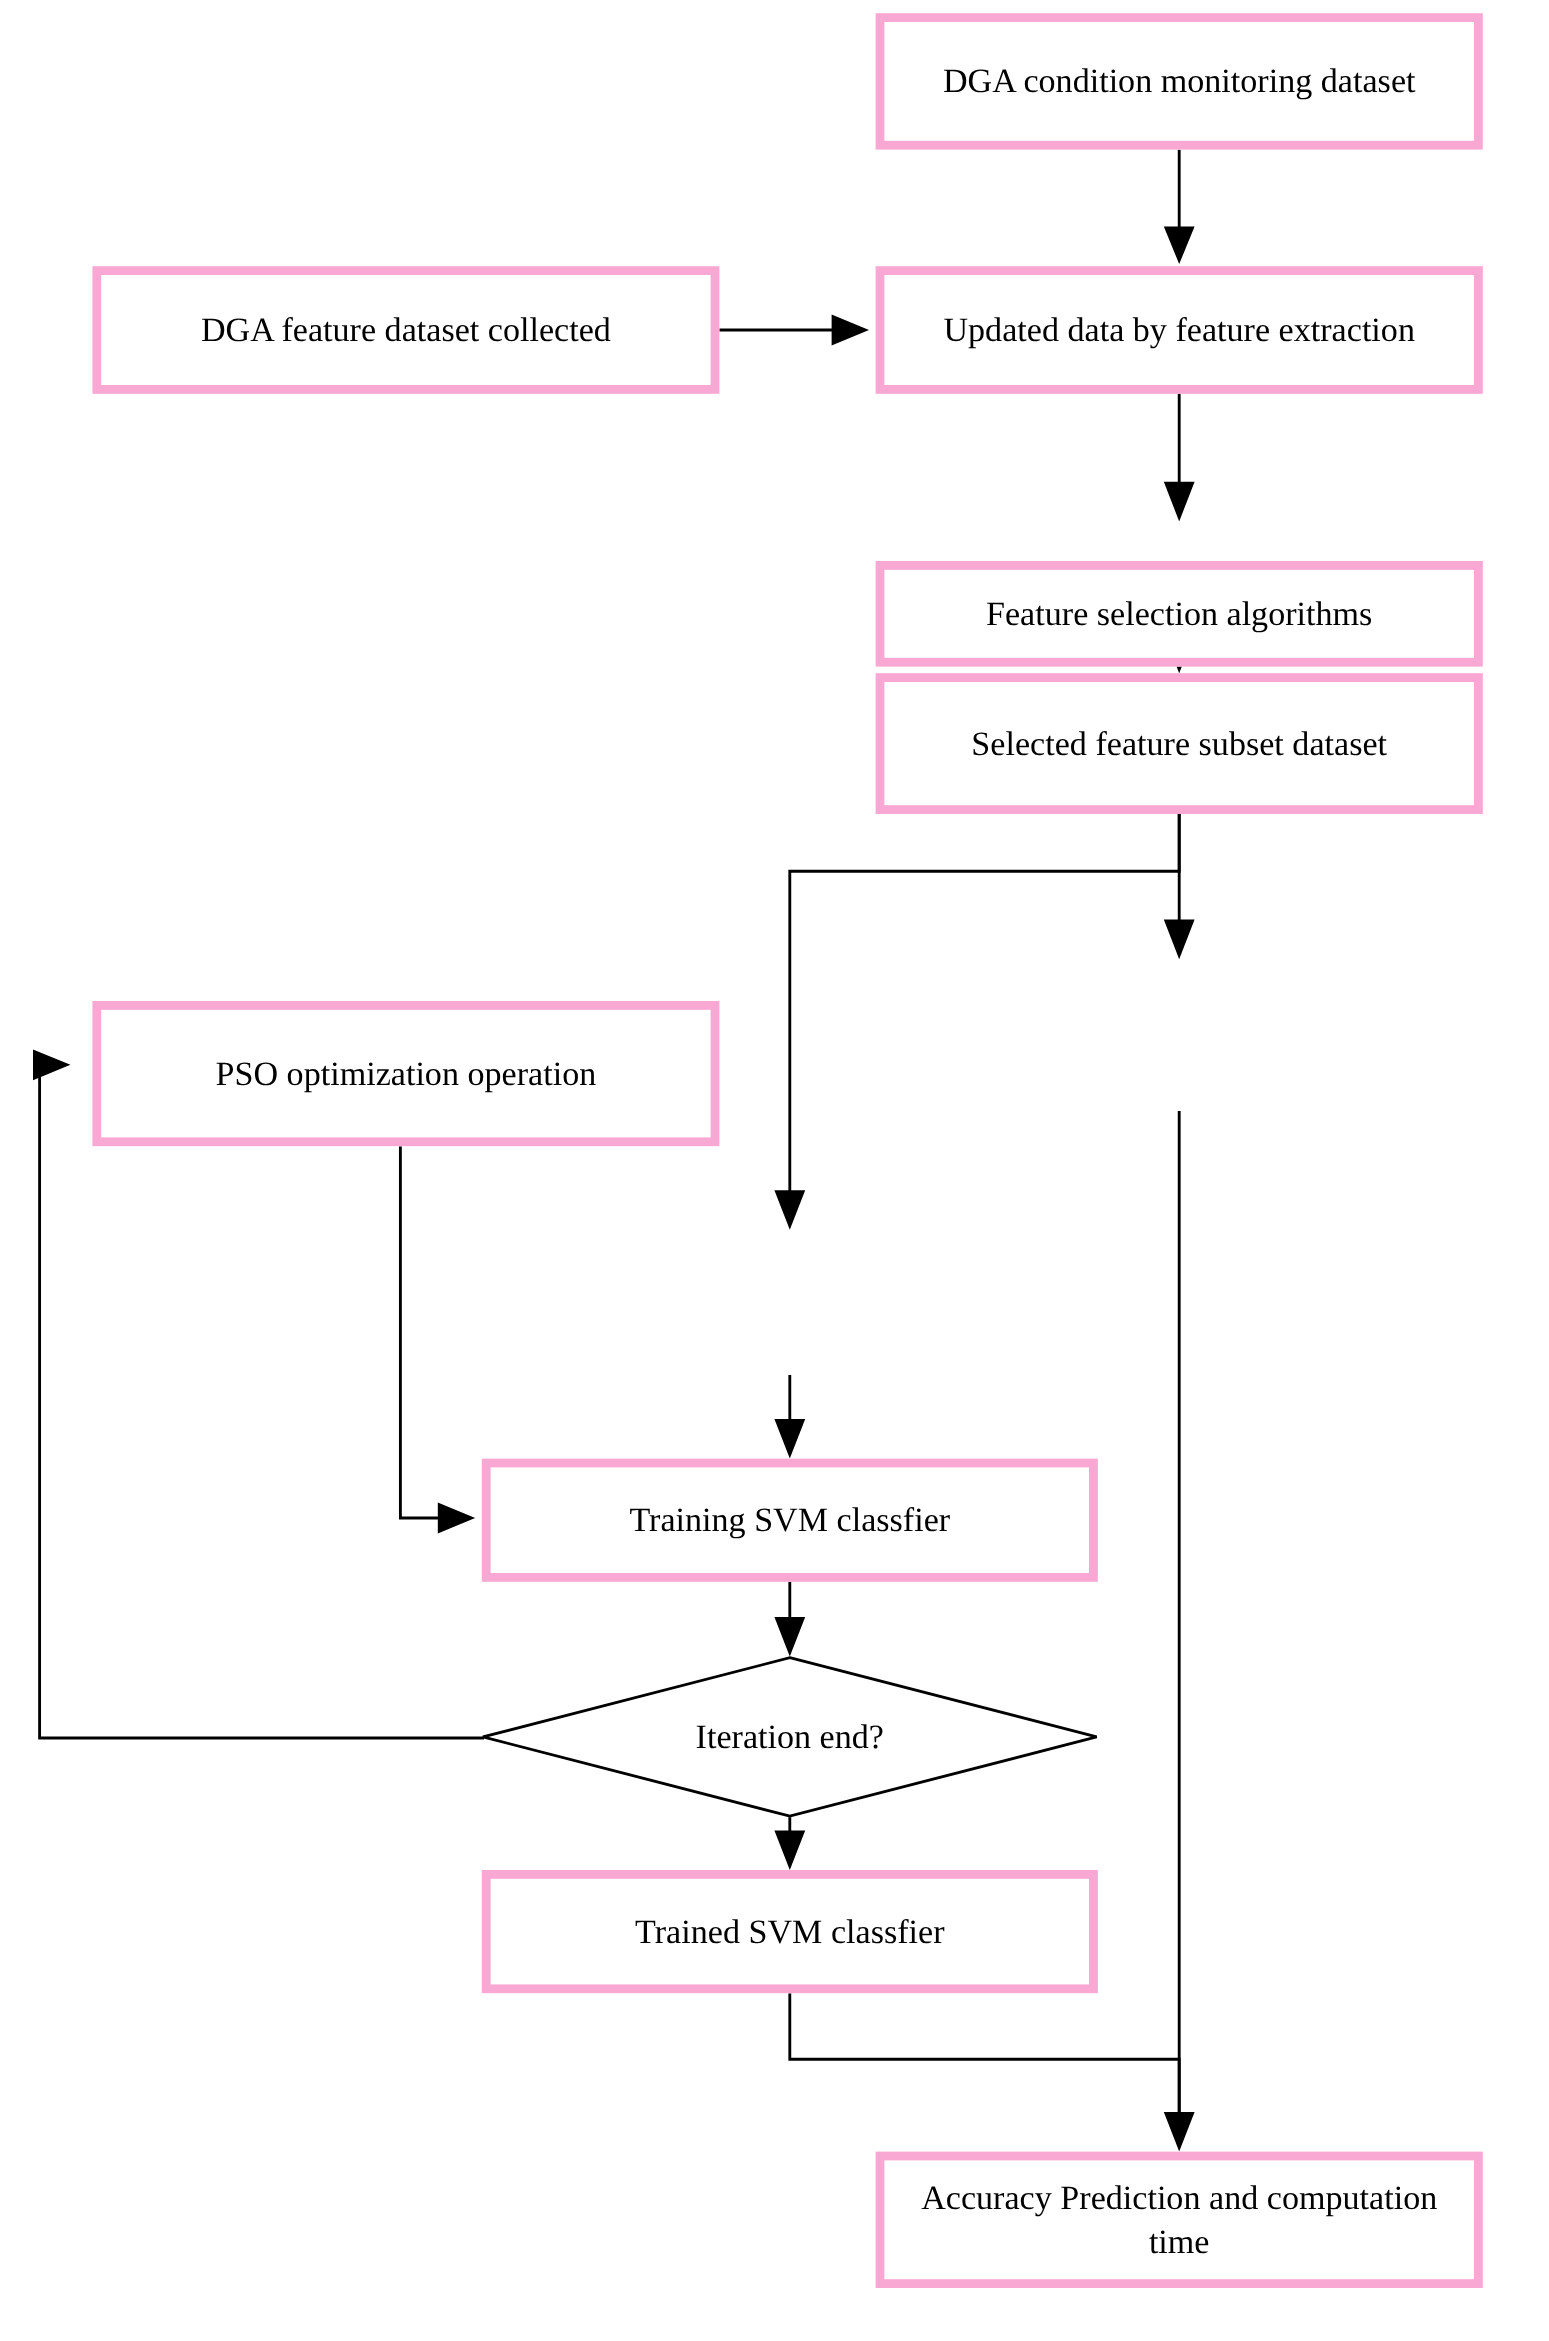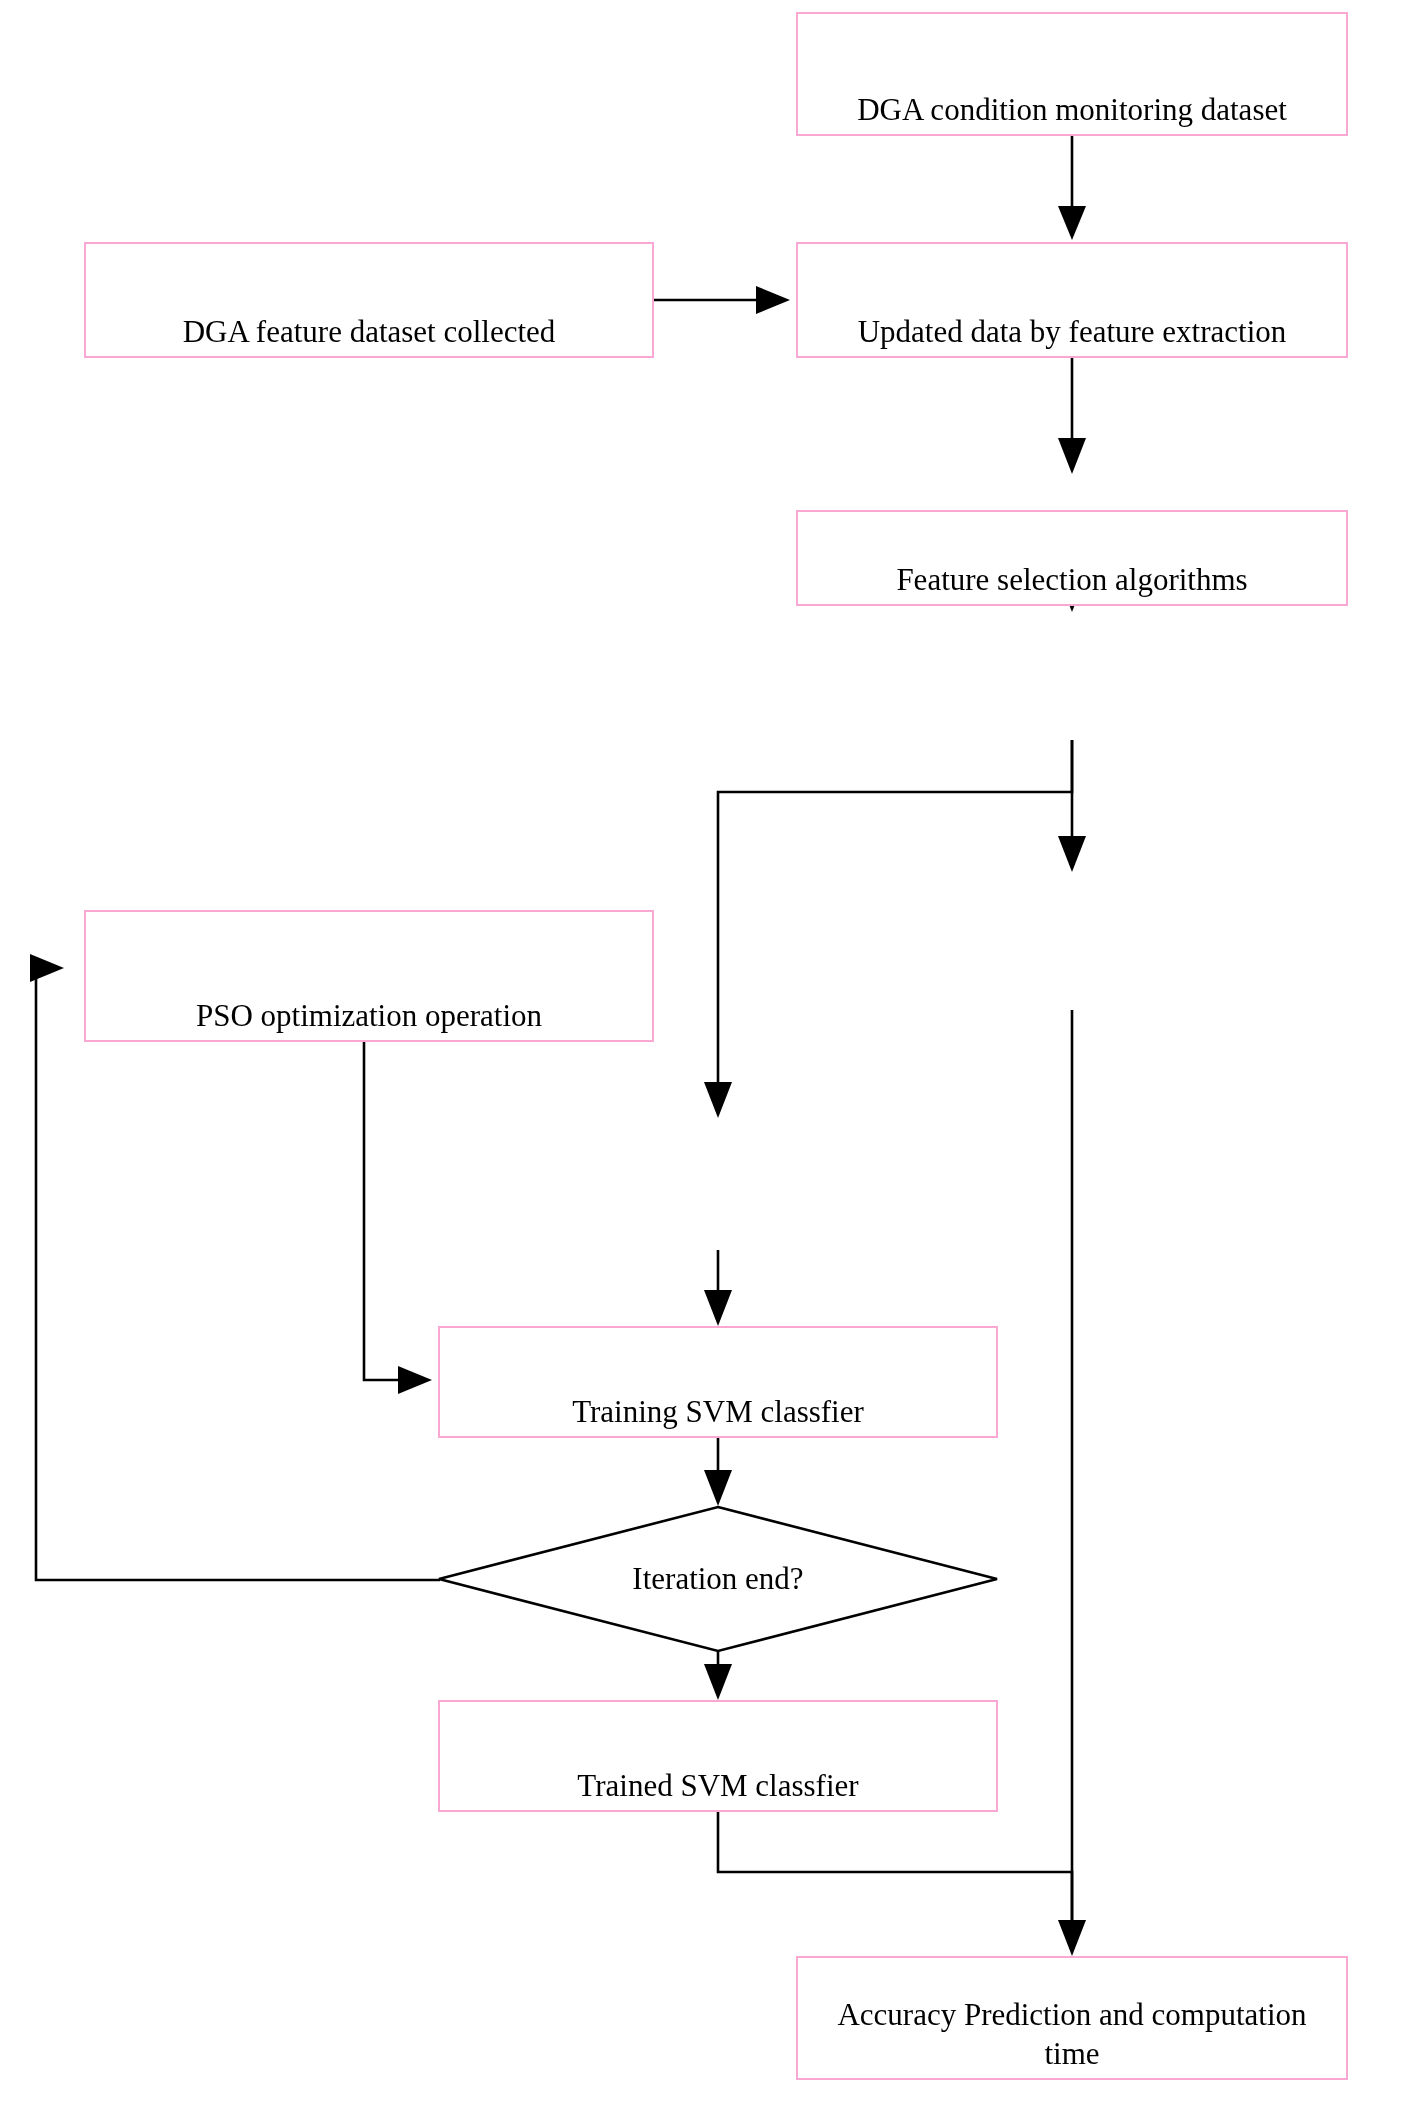--- a/index.html
+++ b/index.html
@@ -11,24 +11,24 @@
     position: relative;
     width: 1408px;
     height: 2128px;
     background: #ffffff;
     font-family: "Liberation Serif", "DejaVu Serif", serif;
     overflow: hidden;
   }
   .node {
     position: absolute;
     box-sizing: border-box;
-    border: 2px solid #f9a8d4;
+    border: 8px solid #f9a8d4;
     background: #ffffff;
     display: flex;
-    align-items: flex-end;
+    align-items: center;
     justify-content: center;
     text-align: center;
     color: #000000;
     font-size: 31px;
     line-height: 1.28;
     padding: 4px 14px;
   }
   .node span { display: block; }
   .diamond-wrap {
     position: absolute;
@@ -124,20 +124,23 @@
   </div>
 
   <div class="node" style="left:796px; top:242px; width:552px; height:116px;">
     <span>Updated data by feature extraction</span>
   </div>
 
   <div class="node" style="left:796px; top:474px; width:552px; height:96px;margin-top:36px;">
     <span>Feature selection algorithms</span>
   </div>
 
+  <div class="node" style="left:796px; top:612px; width:552px; height:128px;">
+    <span>Selected feature subset dataset</span>
+  </div>
 
 
   <div class="node" style="left:84px; top:910px; width:570px; height:132px;">
     <span>PSO optimization operation</span>
   </div>
 
 
   <div class="node" style="left:438px; top:1326px; width:560px; height:112px;">
     <span>Training SVM classfier</span>
   </div>

